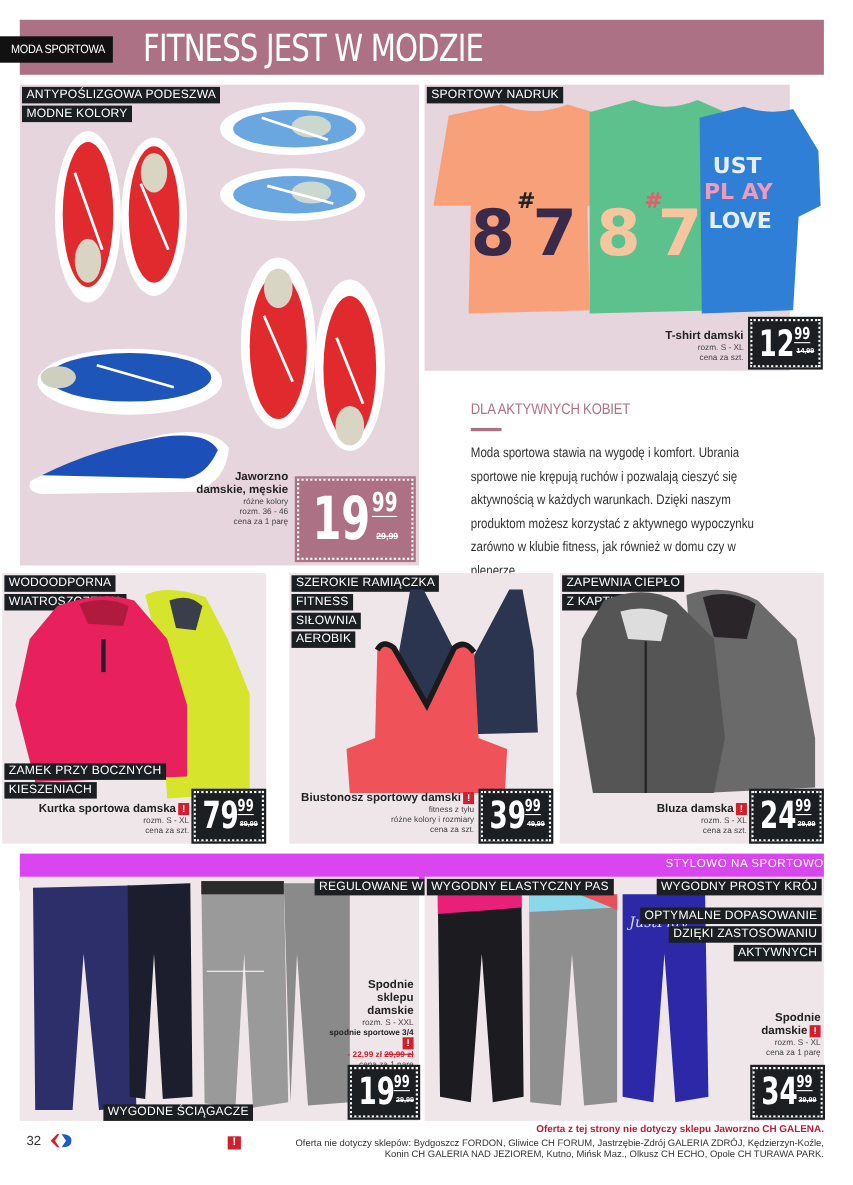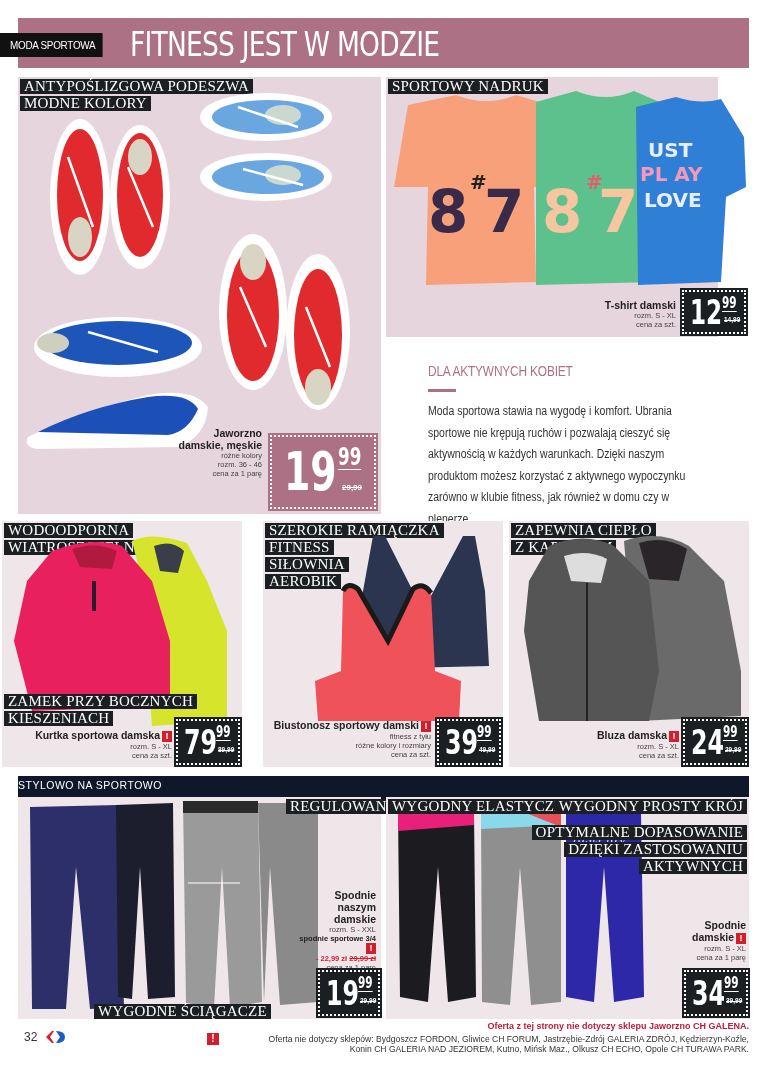--- a/index.html
+++ b/index.html
@@ -3,21 +3,21 @@
 <meta charset="utf-8">
 <style>
 *{box-sizing:border-box;margin:0;padding:0}
 body{width:775px;height:1077px;background:#fff;position:relative;overflow:hidden;font-family:"Liberation Sans",sans-serif;}
 .abs{position:absolute}
 .header{left:18px;top:18px;width:731px;height:50px;background:#ad7186}
 .header-cat{left:0;top:33px;width:114px;height:24px;background:#111;color:#fff;font-size:11px;letter-spacing:-0.3px;display:flex;align-items:center;justify-content:flex-end;padding-right:8px;font-family:"Liberation Sans",sans-serif;transform:scaleX(0.9);transform-origin:left}
 .header-title{left:130px;top:24px;color:#fff;font-size:34px;font-family:"DejaVu Sans",sans-serif;letter-spacing:-1px;transform:scaleX(0.78);transform-origin:left;line-height:40px;white-space:nowrap}
 .panel{background:#e7d5dd}
 .panel-light{background:#efe6ea}
-.tag{position:absolute;background:#1b1f22;color:#fff;font-size:15px;height:15px;line-height:15px;padding:0 4px;white-space:nowrap;letter-spacing:0.2px;font-family:Liberation Serif, serif}
+.tag{position:absolute;background:#1b1f22;color:#fff;font-size:11px;height:15px;line-height:15px;padding:0 4px;white-space:nowrap;letter-spacing:0.2px;font-family:Liberation Sans, sans-serif}
 .plabel{position:absolute;text-align:right;color:#222;font-family:"Liberation Sans",sans-serif}
 .pname{font-weight:bold;font-size:10.5px;line-height:12px}
 .pmeta{font-size:7.5px;line-height:9px;color:#444}
 .pricebox{position:absolute;background:#1b1f22;color:#fff;border:2px dotted #fff;outline:2px solid #1b1f22}
 .pricebox.pink{background:#ad7186;outline-color:#ad7186}
 .pmain{position:absolute;font-family:"DejaVu Sans",sans-serif;font-weight:bold;transform:scaleX(0.7);transform-origin:left top;line-height:1}
 .pcents{position:absolute;font-family:"DejaVu Sans",sans-serif;font-weight:bold;transform:scaleX(0.7);transform-origin:left top;line-height:1;border-bottom:1.5px solid #fff}
 .pold{position:absolute;font-size:8px;font-weight:bold;text-decoration:line-through}
 .excl{display:inline-block;background:#d0202e;color:#fff;font-weight:bold;width:10px;height:11px;text-align:center;font-size:9px;line-height:11px;vertical-align:middle;margin-left:2px}
 .shape{position:absolute}
@@ -181,36 +181,36 @@
     <div class="pmeta">rozm. S - XL</div>
     <div class="pmeta">cena za szt.</div>
   </div>
   <div class="pricebox" style="left:174px;top:198px;width:64px;height:46px">
     <div class="pmain" style="left:6px;top:4px;font-size:34px">24</div>
     <div class="pcents" style="left:38px;top:4px;font-size:15px">99</div>
     <div class="pold" style="left:40px;top:25px;font-size:6.5px">29,99</div>
   </div>
 </div>
 
-<div class="abs" style="left:18px;top:776px;width:731px;height:34px;background:#0f172a;color:#fff;font-size:10.5px;line-height:18px;text-align:left;letter-spacing:0.5px">STYLOWO NA SPORTOWO</div>
+<div class="abs" style="left:18px;top:776px;width:731px;height:34px;background:#d946ef;color:#fff;font-size:10.5px;line-height:18px;text-align:right;letter-spacing:0.5px">STYLOWO NA SPORTOWO</div>
 
 <div class="abs panel-light" style="left:18px;top:797px;width:363px;height:222px">
   <svg class="shape" style="left:0;top:0" width="363" height="222">
     <path d="M12,10 L100,8 L106,210 L72,212 L58,70 L48,212 L14,212 Z" fill="#2d2f6a"></path>
     <path d="M98,8 L155,6 L157,200 L130,202 L122,70 L114,202 L100,200 Z" fill="#1c1e2e"></path>
     <path d="M165,4 L240,4 L244,205 L212,210 L204,70 L196,210 L168,206 Z" fill="#9a9a9a"></path>
     <rect x="165" y="4" width="75" height="12" fill="#2a2a2a"></rect>
     <path d="M240,6 L300,6 L300,205 L262,208 L252,70 L246,205 Z" fill="#8a8a8a"></path>
     <line x1="170" y1="86" x2="222" y2="86" stroke="#fff" stroke-width="1"></line>
   </svg>
   <div class="tag" style="left:268px;top:2px">REGULOWANE W PASIE</div>
   <div class="tag" style="left:76px;top:207px">WYGODNE ŚCIĄGACZE</div>
   <div class="plabel" style="left:270px;top:92px;width:88px">
     <div class="pname">Spodnie</div>
-    <div class="pname">naszym</div>
+    <div class="pname">sklepu</div>
     <div class="pname">damskie</div>
     <div class="pmeta">rozm. S - XXL</div>
     <div class="pmeta" style="font-weight:bold;color:#222"><span>spodnie sportowe 3/4</span><span class="excl">!</span></div>
     <div class="pmeta" style="color:#d0202e;font-weight:bold"><span>- 22,99 zł</span> <span style="text-decoration:line-through">29,99 zł</span></div>
     <div class="pmeta">cena za 1 parę</div>
   </div>
   <div class="pricebox" style="left:300px;top:173px;width:62px;height:46px">
     <div class="pmain" style="left:6px;top:4px;font-size:34px">19</div>
     <div class="pcents" style="left:38px;top:4px;font-size:15px">99</div>
     <div class="pold" style="left:40px;top:25px;font-size:6.5px">29,99</div>

